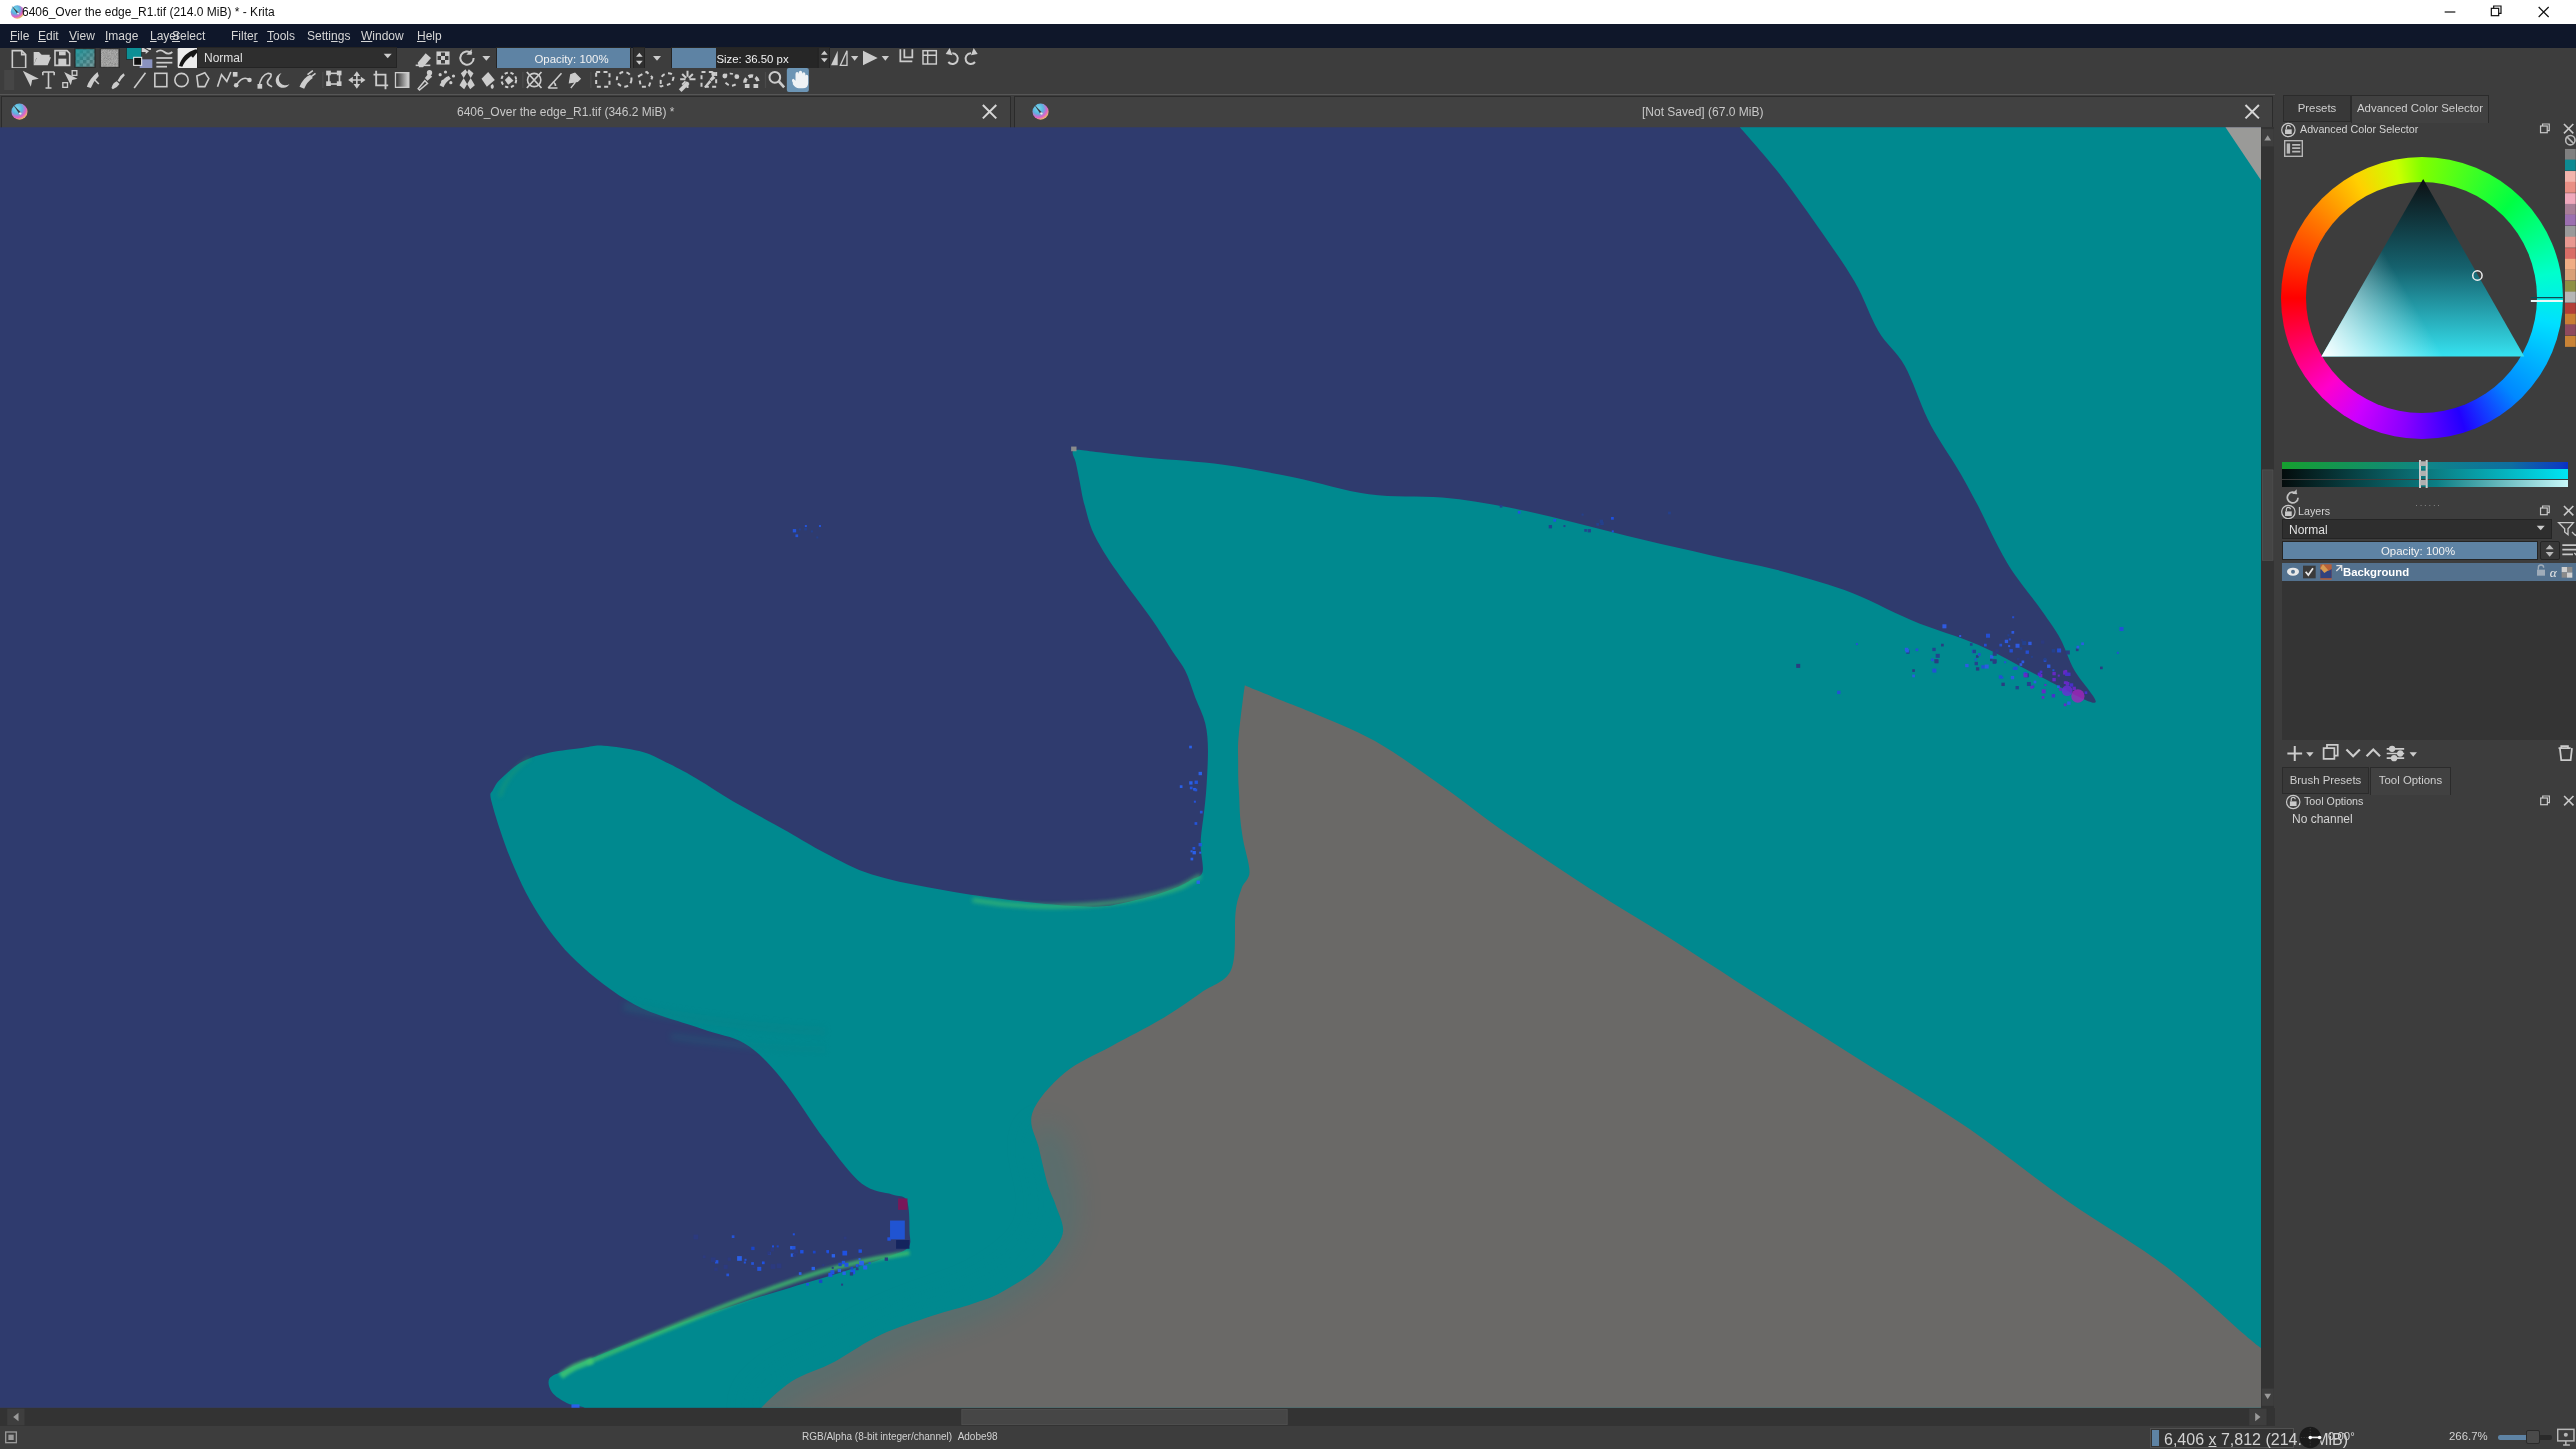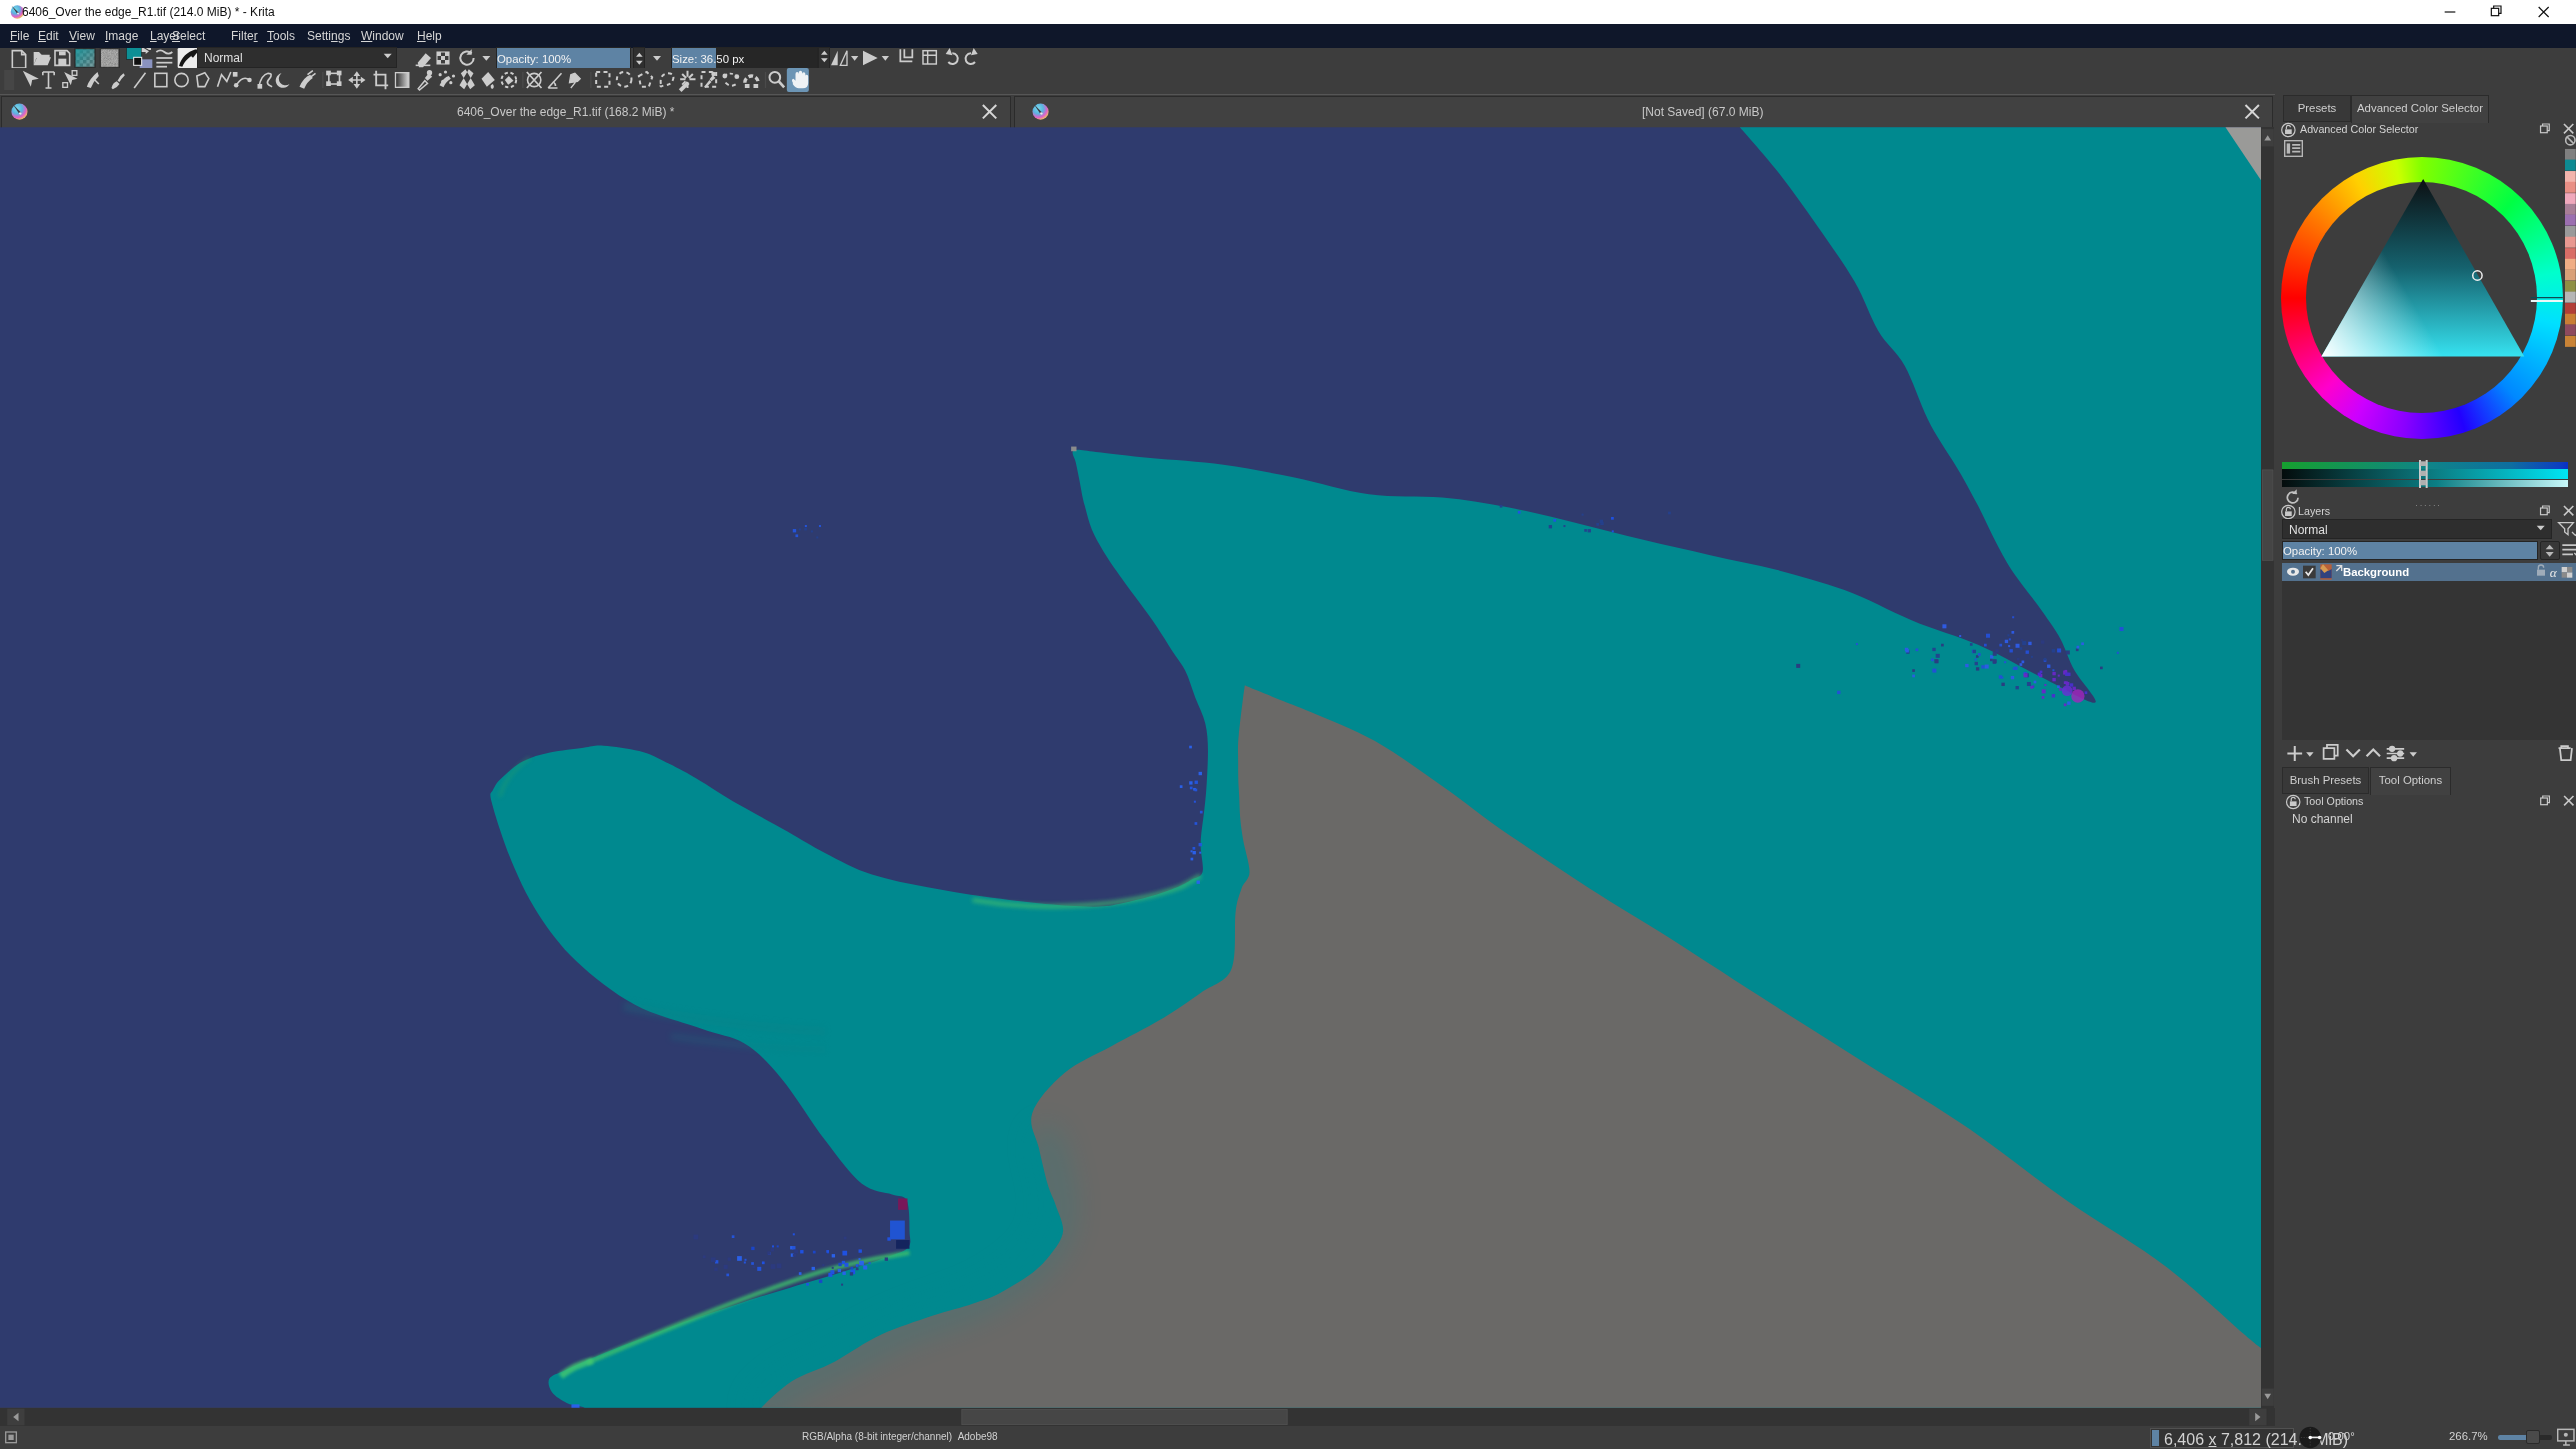--- a/index.html
+++ b/index.html
@@ -7,21 +7,21 @@
 #titletext{left:22px;top:4.7px;font-size:12px;color:#101010}
 #menubar{left:0;top:24px;width:2576px;height:24px;background:#0f172a;color:#d6d6d6}
 .mi{position:absolute;top:5.4px;font-size:12px}
 #tb1{left:0;top:48px;width:2576px;height:20px;background:#3d3d3d}
 #tb2{left:0;top:68px;width:2576px;height:25.5px;background:#3d3d3d}
 #tabbar{left:0;top:94px;width:2275px;height:34px;background:#3d3d3d;border-top:0.7px solid #565656}
 .tab{position:absolute;top:0.7px;height:32px;background:#414141;border:0.7px solid #2b2b2b;border-bottom:none}
 .combo{position:absolute;background:#2e2e2e;border:0.7px solid #242424;color:#e0e0e0}
 .slider{position:absolute;background:#262626;border:0.7px solid #242424;overflow:hidden}
 .sfill{position:absolute;left:0;top:0;bottom:0;background:#5e83a4}
-.stext{position:absolute;left:0;right:0;color:#f2f2f2}
+.stext{position:absolute;left:16px;right:0;text-align:center;color:#f2f2f2}
 #panel{left:2275px;top:94px;width:301px;height:1332px;background:#3d3d3d}
 .ptab{position:absolute;height:27px;border:0.7px solid #2b2b2b;font-size:11.4px;color:#cfcfcf;text-align:center;white-space:nowrap}
 .dtitle{position:absolute;font-size:10.7px;color:#d4d4d4}
 #vscroll{left:2261px;top:127px;width:13.4px;height:1281px;background:#333}
 #hscroll{left:0;top:1408px;width:2275px;height:18px;background:#333}
 #statusbar{left:0;top:1426px;width:2576px;height:23px;background:#3d3d3d;color:#cfcfcf}
 </style></head><body>
 <div class="abs" id="titlebar"></div>
 <svg class="abs" style="left:0;top:0" width="2576" height="24" viewBox="0 0 3840 36">
     <defs>
@@ -241,21 +241,21 @@
     <rect x="1126" y="24" width="7" height="6" fill="#cccccc"></rect>
     <circle cx="1158" cy="14" r="8" fill="none" stroke="#cccccc" stroke-width="3"></circle>
     <path d="M1164,20 l8,9" stroke="#cccccc" stroke-width="4"></path>
     <rect x="1176" y="0" width="33" height="36" rx="3" fill="#6c95b5"></rect>
     <path d="M1185,22 q-3,-5 1,-6 l3,3 v-10 q0,-3 2.5,-3 q2.5,0 2.5,3 v-2 q0,-3 2.5,-3 q2.5,0 2.5,3 v2 q0,-2.5 2.4,-2.5 q2.4,0 2.4,2.5 v3 q0,-2 2,-2 q2.2,0 2.2,2.5 v10 q0,8 -8,8 h-6 q-5,0 -9,-6 z" fill="#eef2f5"></path>
   </svg>
 <div class="abs" id="tabbar">
     <div class="tab" style="left:1.3px;width:1010px"></div>
     <div class="tab" style="left:1014px;width:1259px"></div>
   </div>
-<div class="abs" style="left:457px;top:105px;font-size:12px;color:#c8c8c8">6406_Over the edge_R1.tif (168.2 MiB) *</div>
+<div class="abs" style="left:457px;top:105px;font-size:12px;color:#c8c8c8">6406_Over the edge_R1.tif (346.2 MiB) *</div>
 <div class="abs" style="left:1642px;top:105px;font-size:12px;color:#c8c8c8">[Not Saved]  (67.0 MiB)</div>
 <svg class="abs" style="left:0;top:94px" width="2275" height="34" viewBox="0 0 3391 50">
     <g>
 <circle cx="29" cy="26" r="12" fill="url(#klogo)"></circle>
 <path d="M 18.8,14.600000000000001 L 32.0,27.8 L 29.6,30.560000000000002 Z" fill="#3a3a44"></path>
 <circle cx="30.2" cy="28.64" r="1.92" fill="#e8e8f0"></circle>
 </g>
     <g>
 <circle cx="1551" cy="26" r="12" fill="url(#klogo)"></circle>
 <path d="M 1540.8,14.600000000000001 L 1554.0,27.8 L 1551.6,30.560000000000002 Z" fill="#3a3a44"></path>

